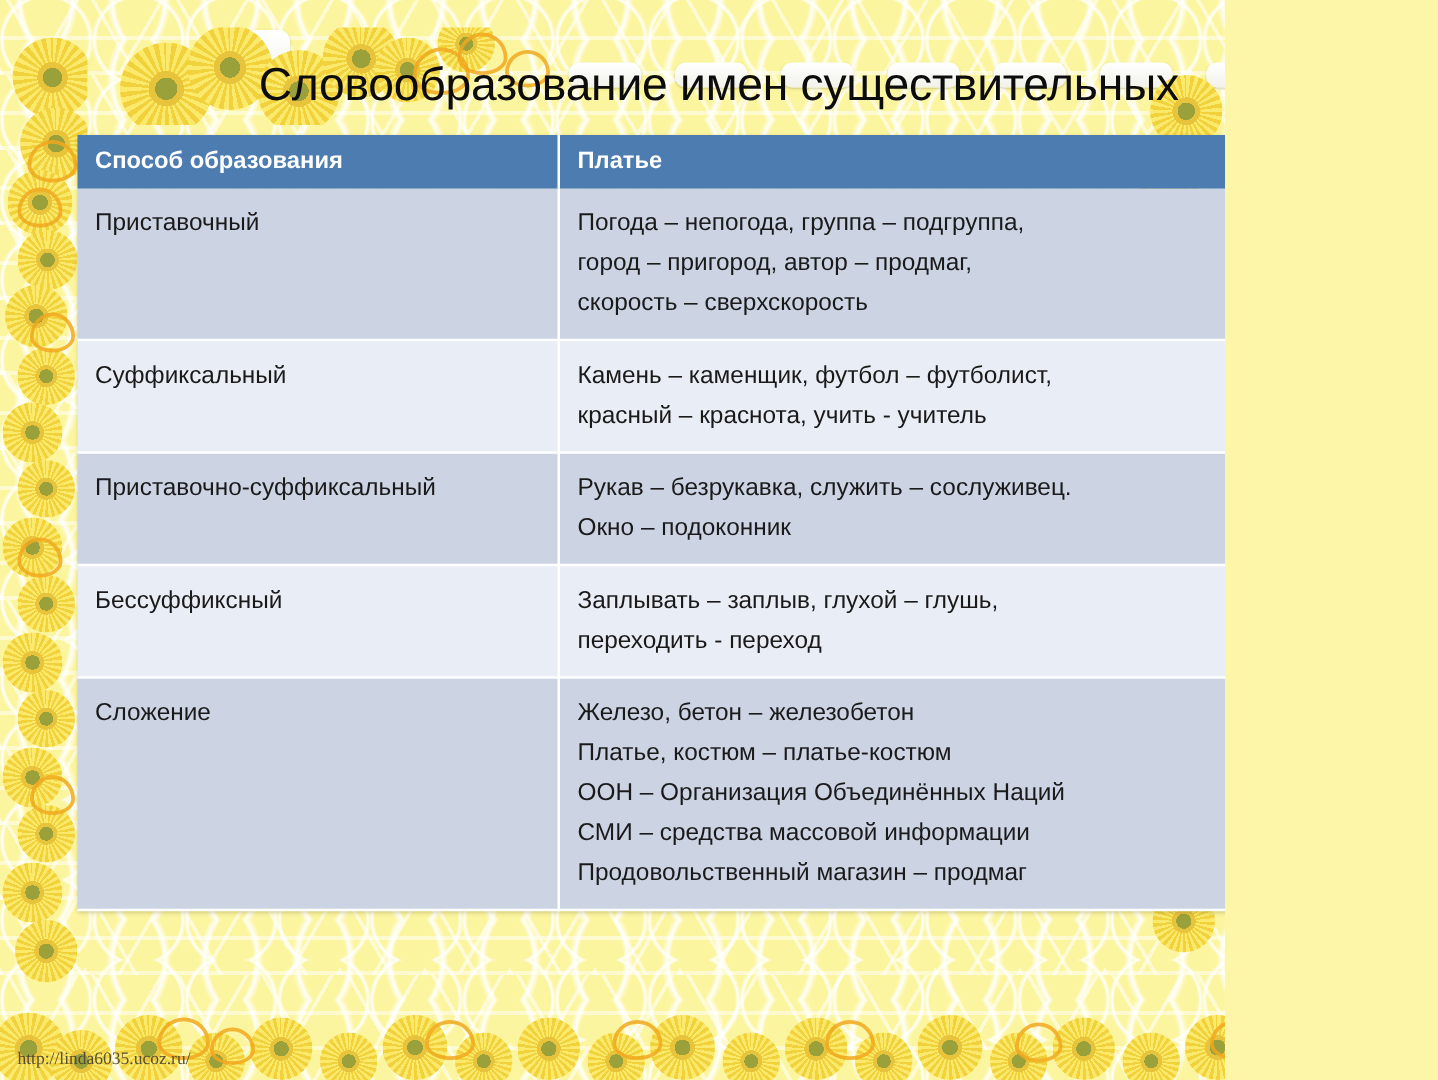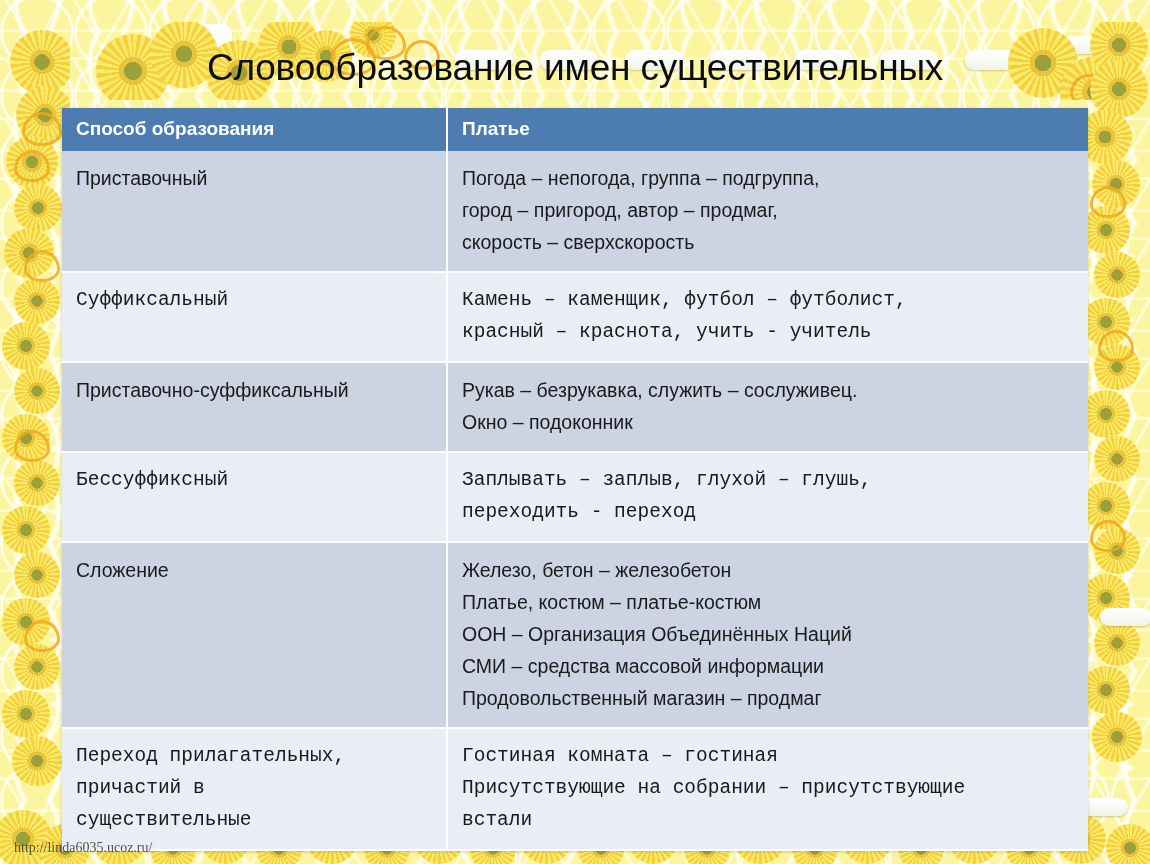--- a/index.html
+++ b/index.html
@@ -10,21 +10,21 @@
     width: 1150px;
     height: 864px;
     overflow: hidden;
     font-family: "Liberation Sans", sans-serif;
     background: #fdf6a8;
   }
 
   
   .slide {
     position: relative;
-    width: 1150px;
+    width: 980px;
     height: 864px;
     overflow: hidden;
     background-color: #5eead4;
   }
 
   
   .honeycomb {
     position: absolute;
     inset: 0;
     background-color: #fcf59f;
@@ -155,21 +155,21 @@
     line-height: 32px;
     color: #1a1a1a;
     padding: 11px 14px 13px 14px;
     vertical-align: top;
     border-right: 2px solid #ffffff;
     border-bottom: 2px solid #ffffff;
   }
   .wb-table td:last-child { border-right: none; }
 
   .wb-table tr.row-dark  td { background: #ccd4e4; margin-top: 16px; }
-  .wb-table tr.row-light td { background: #e9edf5; font-family: Liberation Mono, monospace; }
+  .wb-table tr.row-light td { background: #e9edf5; }
 
   .cell-line { display: block; white-space: nowrap; }
 
   
   .footer-url {
     position: absolute;
     left: 14px;
     bottom: 8px;
     font-family: "Liberation Serif", serif;
     font-size: 14px;
@@ -337,30 +337,18 @@
       <tr class="row-dark">
         <td>Сложение</td>
         <td>
           <span class="cell-line">Железо, бетон – железобетон</span>
           <span class="cell-line">Платье, костюм – платье-костюм</span>
           <span class="cell-line">ООН – Организация Объединённых Наций</span>
           <span class="cell-line">СМИ – средства массовой информации</span>
           <span class="cell-line">Продовольственный магазин – продмаг</span>
         </td>
       </tr>
-      <tr class="row-light">
-        <td>
-          <span class="cell-line">Переход прилагательных,</span>
-          <span class="cell-line">причастий в</span>
-          <span class="cell-line">существительные</span>
-        </td>
-        <td>
-          <span class="cell-line">Гостиная комната – гостиная</span>
-          <span class="cell-line">Присутствующие на собрании – присутствующие</span>
-          <span class="cell-line">встали</span>
-        </td>
-      </tr>
     </tbody>
   </table>
 
   <div class="footer-url">http://linda6035.ucoz.ru/</div>
 
 </div>
 
 </body></html>

